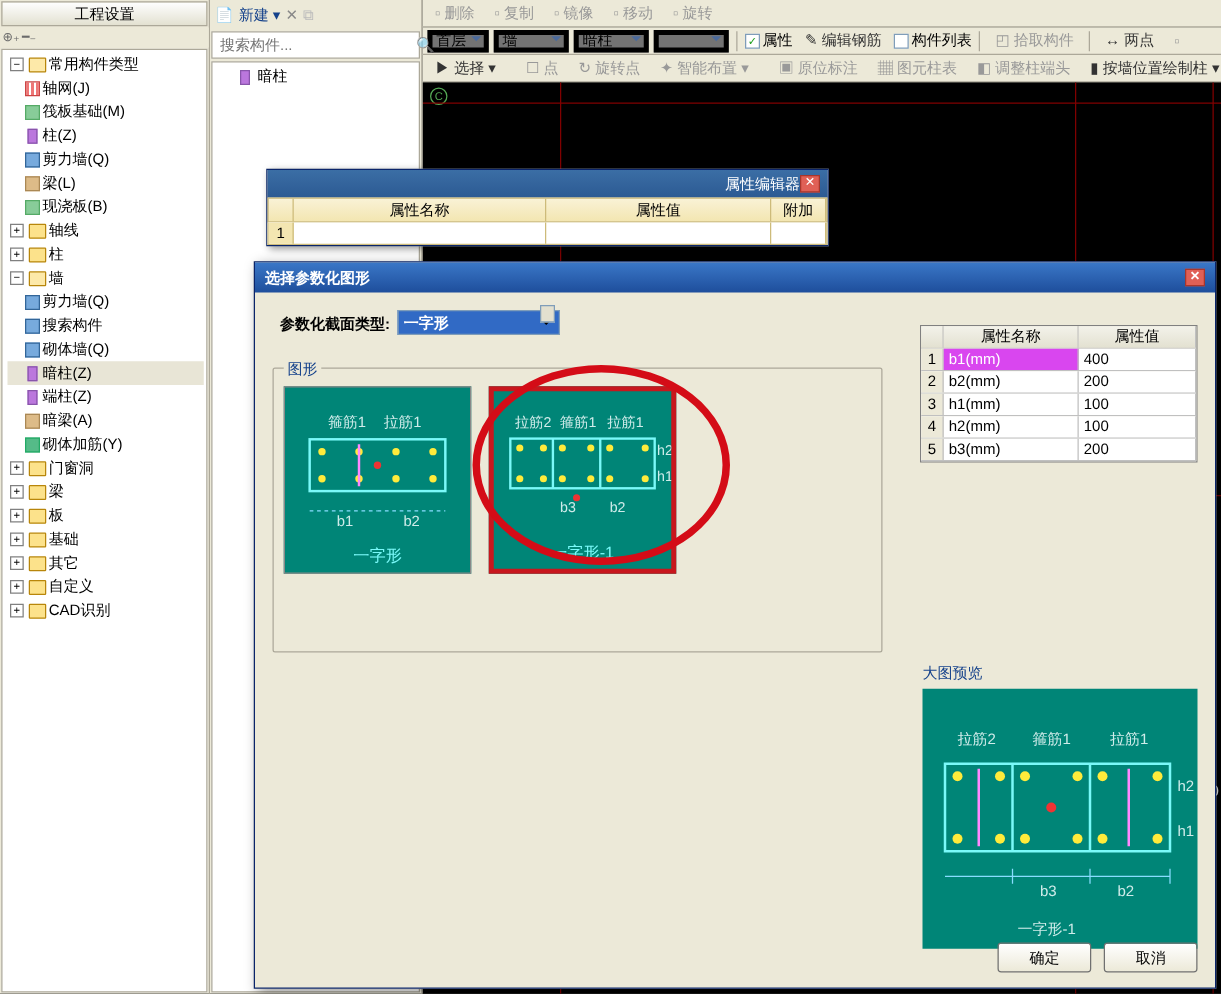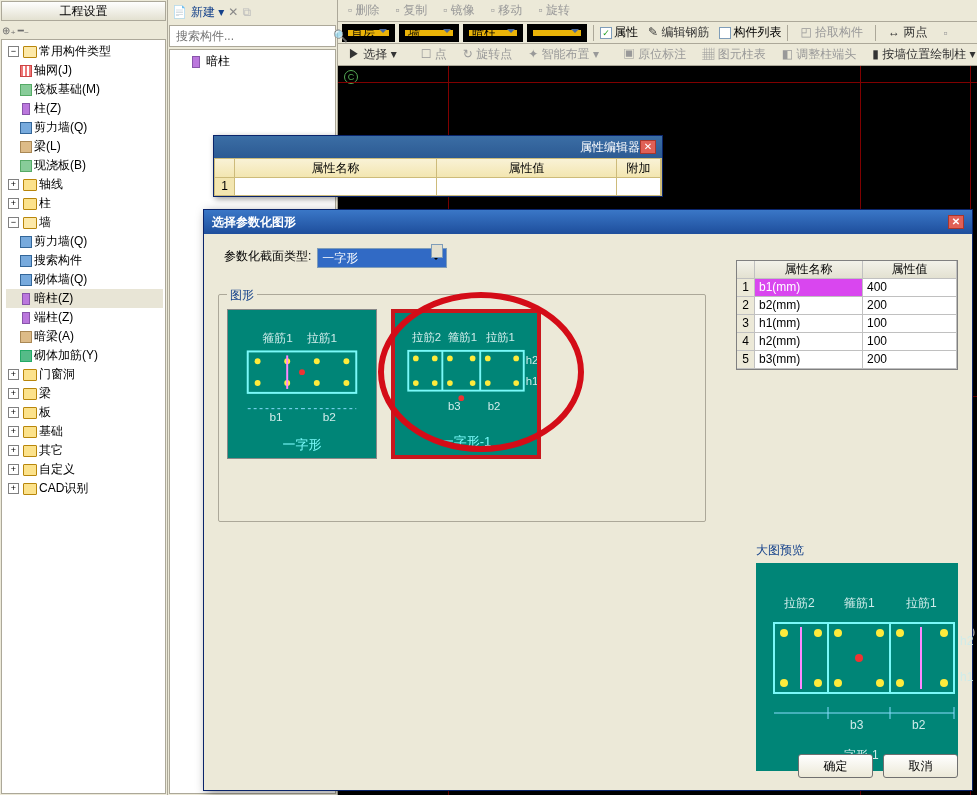--- a/index.html
+++ b/index.html
@@ -6,21 +6,21 @@
   body { margin: 0; width: 977px; height: 795px; background: #000; overflow: hidden; position: relative; }
 
   
   .top-tb1, .top-tb2, .top-tb3 { position: absolute; height: 22px; background: #ece9d8; border-bottom: 1px solid #aca899; display: flex; align-items: center; padding: 0 4px; gap: 4px; }
   .top-tb1 { left: 338px; top: 0; right: 0; }
   .top-tb2 { left: 338px; top: 22px; right: 0; }
   .top-tb3 { left: 338px; top: 44px; right: 0; }
   .tb-btn { padding: 1px 5px; color: #333; border: 1px solid transparent; cursor: pointer; white-space: nowrap; }
   .tb-btn.dim { color: #999; }
   .tb-sep { width: 1px; height: 16px; background: #aca899; margin: 0 2px; }
-  .combo { height: 18px; border: 6px solid #000000; background: #eab308; padding: 0 14px 0 3px; position: relative; min-width: 44px; display: flex; align-items: center; text-align: right; }
+  .combo { height: 18px; border: 4px solid #000000; background: #737373; padding: 0 14px 0 3px; position: relative; min-width: 44px; display: flex; align-items: center; text-align: right; }
   .combo::after { content: ""; position: absolute; right: 2px; top: 50%; transform: translateY(-50%); border: 4px solid transparent; border-top-color: #4a6a9d; }
   .ck { display: inline-flex; align-items: center; gap: 2px; }
   .ck-box { width: 12px; height: 12px; background: #fff; border: 1px solid #7f9db9; display: inline-flex; align-items: center; justify-content: center; font-size: 9px; color: #21a121; }
 
   
   .left-col { position: absolute; left: 0; top: 0; width: 168px; height: 795px; background: #ece9d8; border-right: 1px solid #aca899; display: flex; flex-direction: column; }
   .panel-hdr { height: 20px; background: linear-gradient(#fefefe, #e3e1d1); border: 1px solid #aca899; text-align: center; line-height: 18px; margin: 1px; }
   .left-body { flex: 1; overflow: auto; background: #fff; border: 1px solid #aca899; margin: 1px; }
   .mini-bar { height: 16px; background: #ece9d8; display: flex; gap: 2px; padding: 0 2px; align-items: center; }
   .mini-bar span { font-size: 10px; color: #6b6b6b; cursor: pointer; }
@@ -62,21 +62,21 @@
   .prophdr > div { border-right:1px solid #cdbb7a; text-align:center; line-height:18px;}
   .prophdr .c0{width:20px;} .prophdr .c1{flex:1;} .prophdr .c2{width:180px;} .prophdr .c3{width:44px;}
   .proprow { height:18px; background:#fff; border:1px solid #cdbb7a; border-top:none; display:flex;}
   .proprow > div { border-right:1px solid #cdbb7a; line-height:16px; padding:0 3px;}
   .proprow .c0{width:20px;background:#f3e6b1;text-align:center;} .proprow .c1{flex:1;} .proprow .c2{width:180px;} .proprow .c3{width:44px;}
 
   
   .dlg { position:absolute; left:203px; top:209px; width:770px; height:582px; background:#ece9d8; border:1px solid #0a246a; box-shadow:3px 3px 10px rgba(0,0,0,.4);}
   .dlg .title { height:24px; background: linear-gradient(#3a77c7,#1e4e9c); color:#fff; font-weight:bold; padding:4px 8px; display:flex; justify-content:space-between; align-items:center;}
   .dlg-body { padding:10px 14px; position:relative; height:calc(100% - 24px);}
-  .field-row { display:flex; align-items:flex-start; gap:6px; margin:4px 0 10px 6px;}
+  .field-row { display:flex; align-items:flex-end; gap:6px; margin:4px 0 10px 6px;font-weight:bold;}
   .dd { height:20px; width:130px; border:1px solid #7f9db9; background:#316ac5; color:#fff; padding:1px 16px 1px 4px; position:relative;}
   .dd::after{content:"";position:absolute;right:3px;top:50%;transform:translateY(-50%);border:4px solid transparent;border-top-color:#000;background:#e3e0cf;width:12px;height:14px;top:2px;box-sizing:border-box;border:1px solid #7f9db9;}
   .dd .arr{position:absolute;right:6px;top:7px;border:4px solid transparent;border-top-color:#000;}
 
   .gbox { border:1px solid #aca899; border-radius:2px; padding:8px; position:relative;}
   .gbox > .gt { position:absolute; top:-8px; left:8px; background:#ece9d8; padding:0 3px; color:#15428b;}
   .shapes-box { position:absolute; left:14px; top:60px; width:488px; height:228px;}
   .shapes { display:flex; gap:14px; margin-top:6px;}
 
   .shape-card { width:150px; height:150px; background:#008577; position:relative; border:1px solid #888; cursor:pointer;}
@@ -87,21 +87,21 @@
   
   .dlg-props { position:absolute; right:14px; top:26px; width:222px; border:1px solid #808080;}
   .dp-row { display:flex; height:18px; background:#fff; border-bottom:1px solid #c0c0c0;}
   .dp-row.hdr { background:#ece9d8; font-weight:normal;}
   .dp-row.hdr > div { text-align:center; background:linear-gradient(#f3f2ea,#e3e1d1);}
   .dp-row > div { border-right:1px solid #c0c0c0; padding:1px 4px; line-height:15px;}
   .dp-row .n{width:18px;text-align:center;background:#ece9d8;} .dp-row .k{width:108px;} .dp-row .v{flex:1;}
   .dp-row.sel .k{background:#d946ef;color:#fff;} .dp-row.sel .n{background:#ece9d8;}
 
   
-  .preview-box { position:absolute; right:14px; top:296px; width:202px; height:226px;margin-top:12px;}
+  .preview-box { position:absolute; right:14px; top:296px; width:220px; height:226px;}
   .preview { width:100%; height:208px; background:#008577; margin-top:4px;}
 
   
   .dlg-btns { position:absolute; right:14px; bottom:12px; display:flex; gap:10px;}
   .btn { width:75px; height:24px; background:linear-gradient(#fff,#ece9d8); border:1px solid #707070; border-radius:3px; cursor:pointer; text-align:center; line-height:22px;}
 
   
   .red-ann { position:absolute; left:378px; top:292px; width:206px; height:160px; border:6px solid #d40c17; border-radius:50%; pointer-events:none; z-index:50;}
 </style>
 </head>

